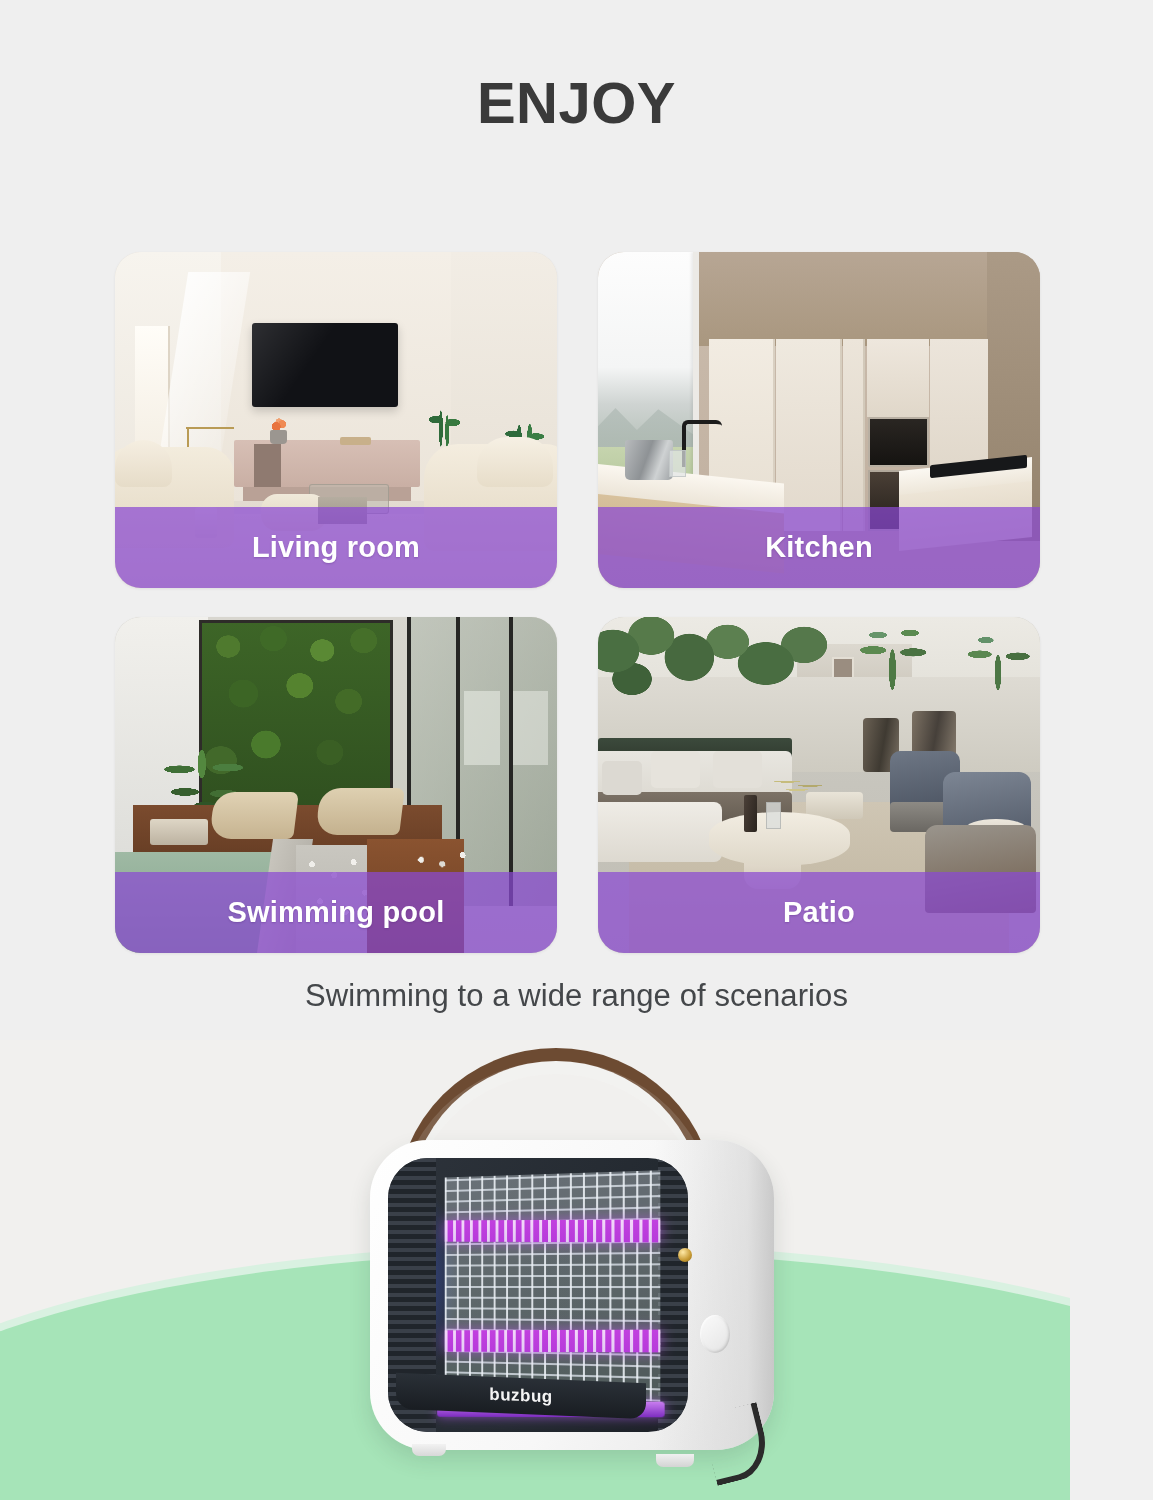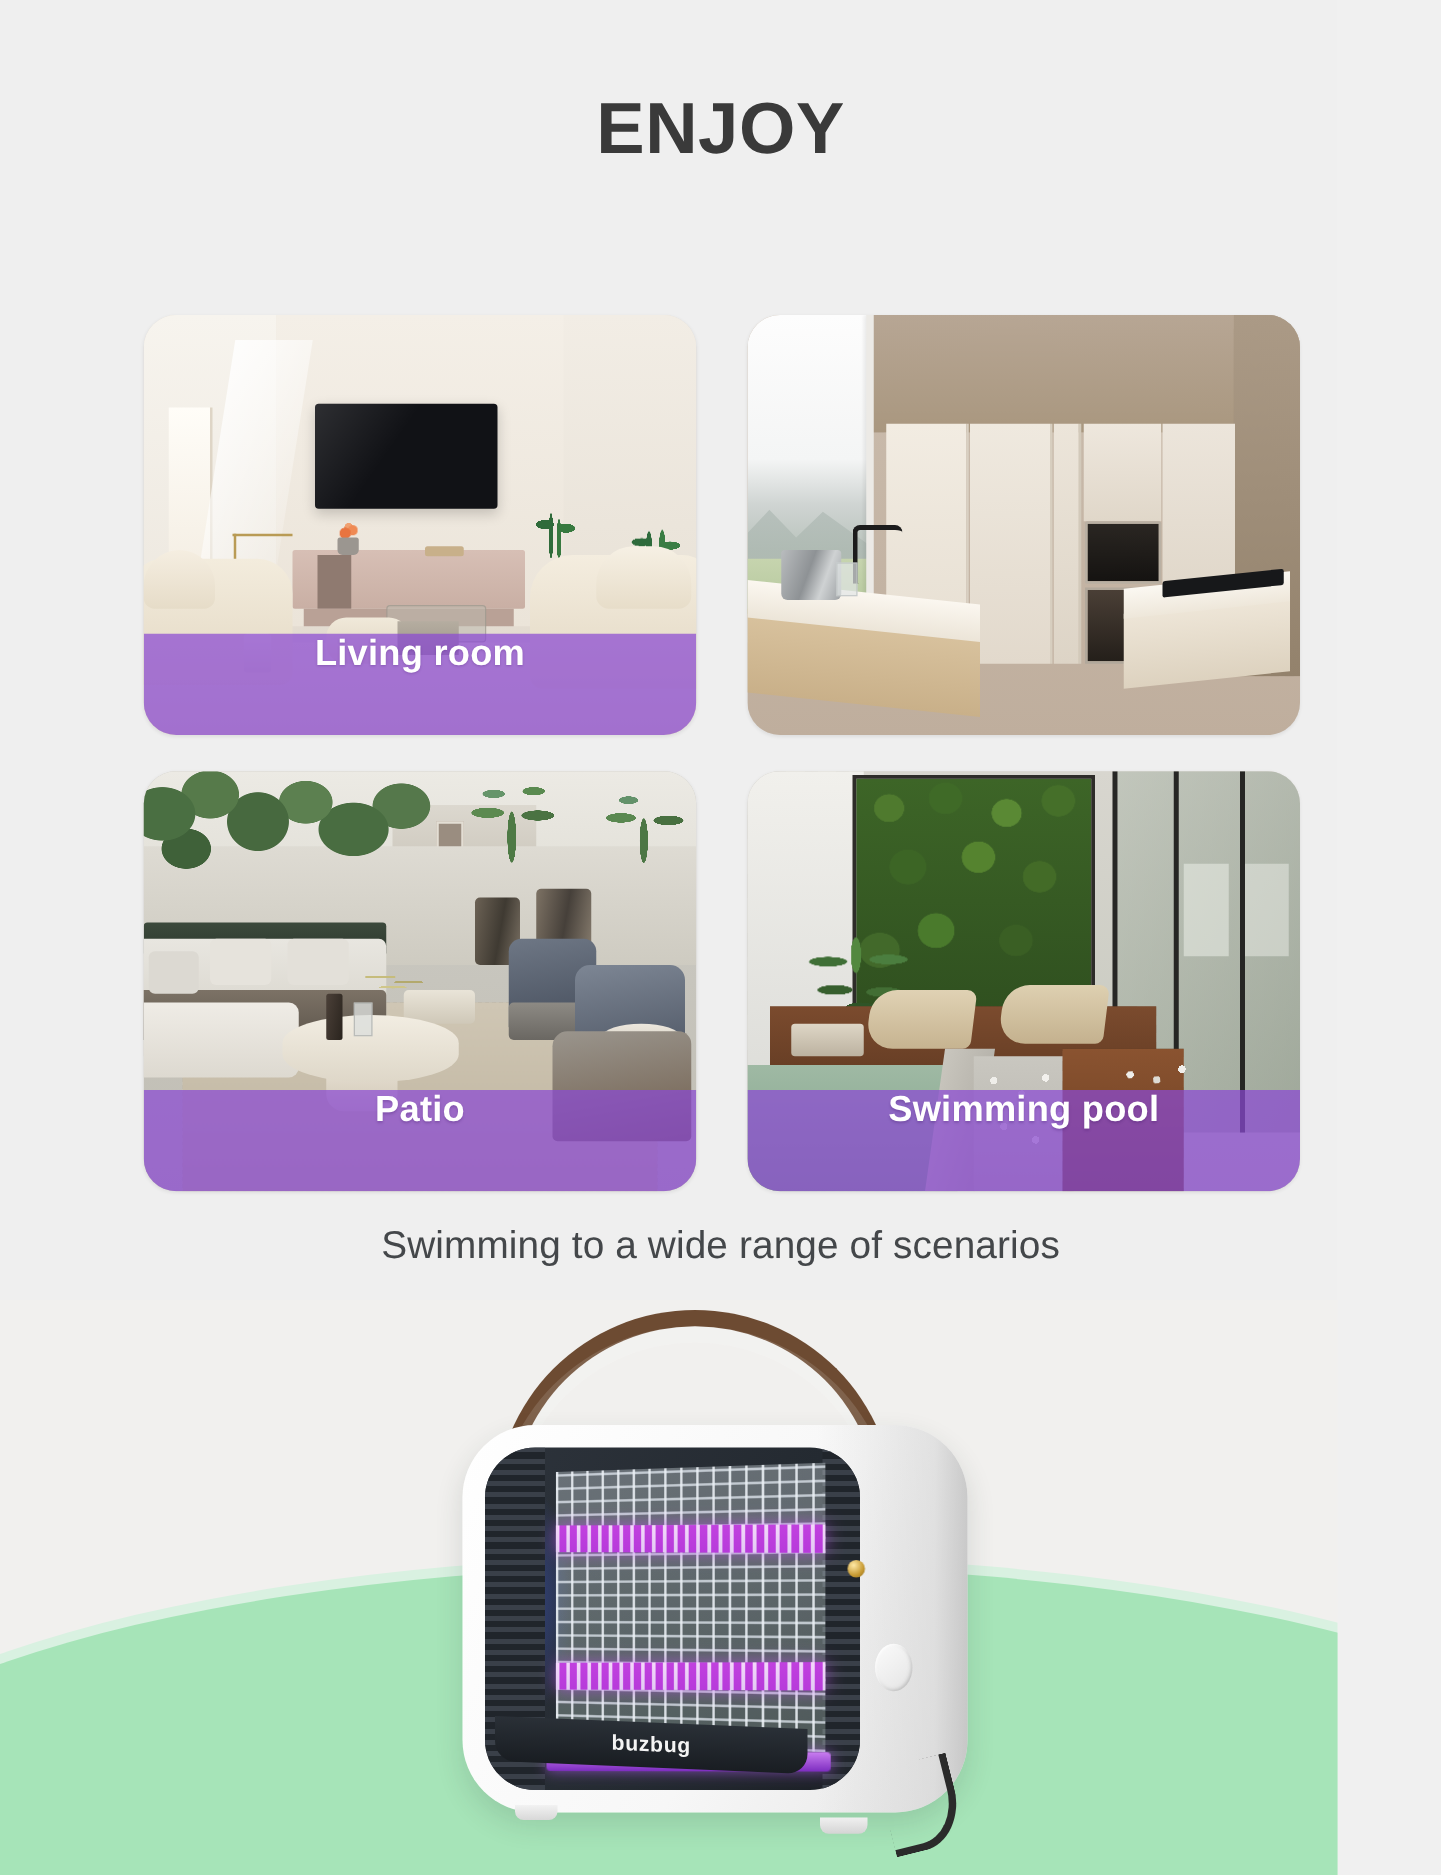--- a/index.html
+++ b/index.html
@@ -68,20 +68,21 @@
   .card-scene {
     position: absolute;
     inset: 0;
   }
   .card-label-band {
     position: absolute;
     left: 0; right: 0; bottom: 0;
     height: 81px;
     background: rgba(138, 74, 210, 0.72);
     display: flex;
+    align-items: center;
     justify-content: center;
   }
   .card-label {
     color: #ffffff;
     font-size: 29px;
     font-weight: 700;
     letter-spacing: 0.2px;
     text-shadow: 0 1px 2px rgba(60,20,100,0.25);
     font-family: "Liberation Sans", sans-serif;
   }
@@ -852,20 +853,48 @@
         <div class="kt-oven"></div>
         <div class="kt-oven2"></div>
         <div class="kt-island-face"></div>
         <div class="kt-island"></div>
         <div class="kt-counter-r-face"></div>
         <div class="kt-counter-r"></div>
         <div class="kt-cooktop"></div>
         <div class="kt-faucet"></div>
         <div class="kt-pot"></div>
         <div class="kt-glass"></div>
+      </div>
+      <div class="card-label-band">
+        <span class="card-label">Kitchen</span>
+      </div>
+    </div>
+
+    <div class="card">
+      <div class="card-scene sp">
+        <div class="sp-left-wall"></div>
+        <div class="sp-greenwall"></div>
+        <div class="sp-glass"></div>
+        <div class="sp-glass-mull1"></div>
+        <div class="sp-glass-mull2"></div>
+        <div class="sp-glass-panel"></div>
+        <div class="sp-glass-panel2"></div>
+        <div class="sp-fern"></div>
+        <div class="sp-deck"></div>
+        <div class="sp-lounger1"></div>
+        <div class="sp-lounger2"></div>
+        <div class="sp-tray"></div>
+        <div class="sp-pool"></div>
+        <div class="sp-coping"></div>
+        <div class="sp-pebbles"></div>
+        <div class="sp-woodpath"></div>
+        <div class="sp-stones"></div>
+      </div>
+      <div class="card-label-band">
+        <span class="card-label">Swimming pool</span>
       </div>
     </div>
 
     <div class="card">
       <div class="card-scene pt">
         <div class="pt-sky"></div>
         <div class="pt-building"></div>
         <div class="pt-win"></div>
         <div class="pt-wall"></div>
         <div class="pt-trees"></div>
@@ -891,45 +920,20 @@
         <div class="pt-table-base"></div>
         <div class="pt-table"></div>
         <div class="pt-bottle"></div>
         <div class="pt-candle"></div>
       </div>
       <div class="card-label-band">
         <span class="card-label">Patio</span>
       </div>
     </div>
 
-    <div class="card">
-      <div class="card-scene sp">
-        <div class="sp-left-wall"></div>
-        <div class="sp-greenwall"></div>
-        <div class="sp-glass"></div>
-        <div class="sp-glass-mull1"></div>
-        <div class="sp-glass-mull2"></div>
-        <div class="sp-glass-panel"></div>
-        <div class="sp-glass-panel2"></div>
-        <div class="sp-fern"></div>
-        <div class="sp-deck"></div>
-        <div class="sp-lounger1"></div>
-        <div class="sp-lounger2"></div>
-        <div class="sp-tray"></div>
-        <div class="sp-pool"></div>
-        <div class="sp-coping"></div>
-        <div class="sp-pebbles"></div>
-        <div class="sp-woodpath"></div>
-        <div class="sp-stones"></div>
-      </div>
-      <div class="card-label-band">
-        <span class="card-label">Swimming pool</span>
-      </div>
-    </div>
-
   </div>
 
   <div class="subcaption">Swimming to a wide range of scenarios</div>
 
   <div class="lower">
     <div class="green-arc-soft"></div>
     <div class="green-arc"></div>
   </div>
 
   <div class="device">

